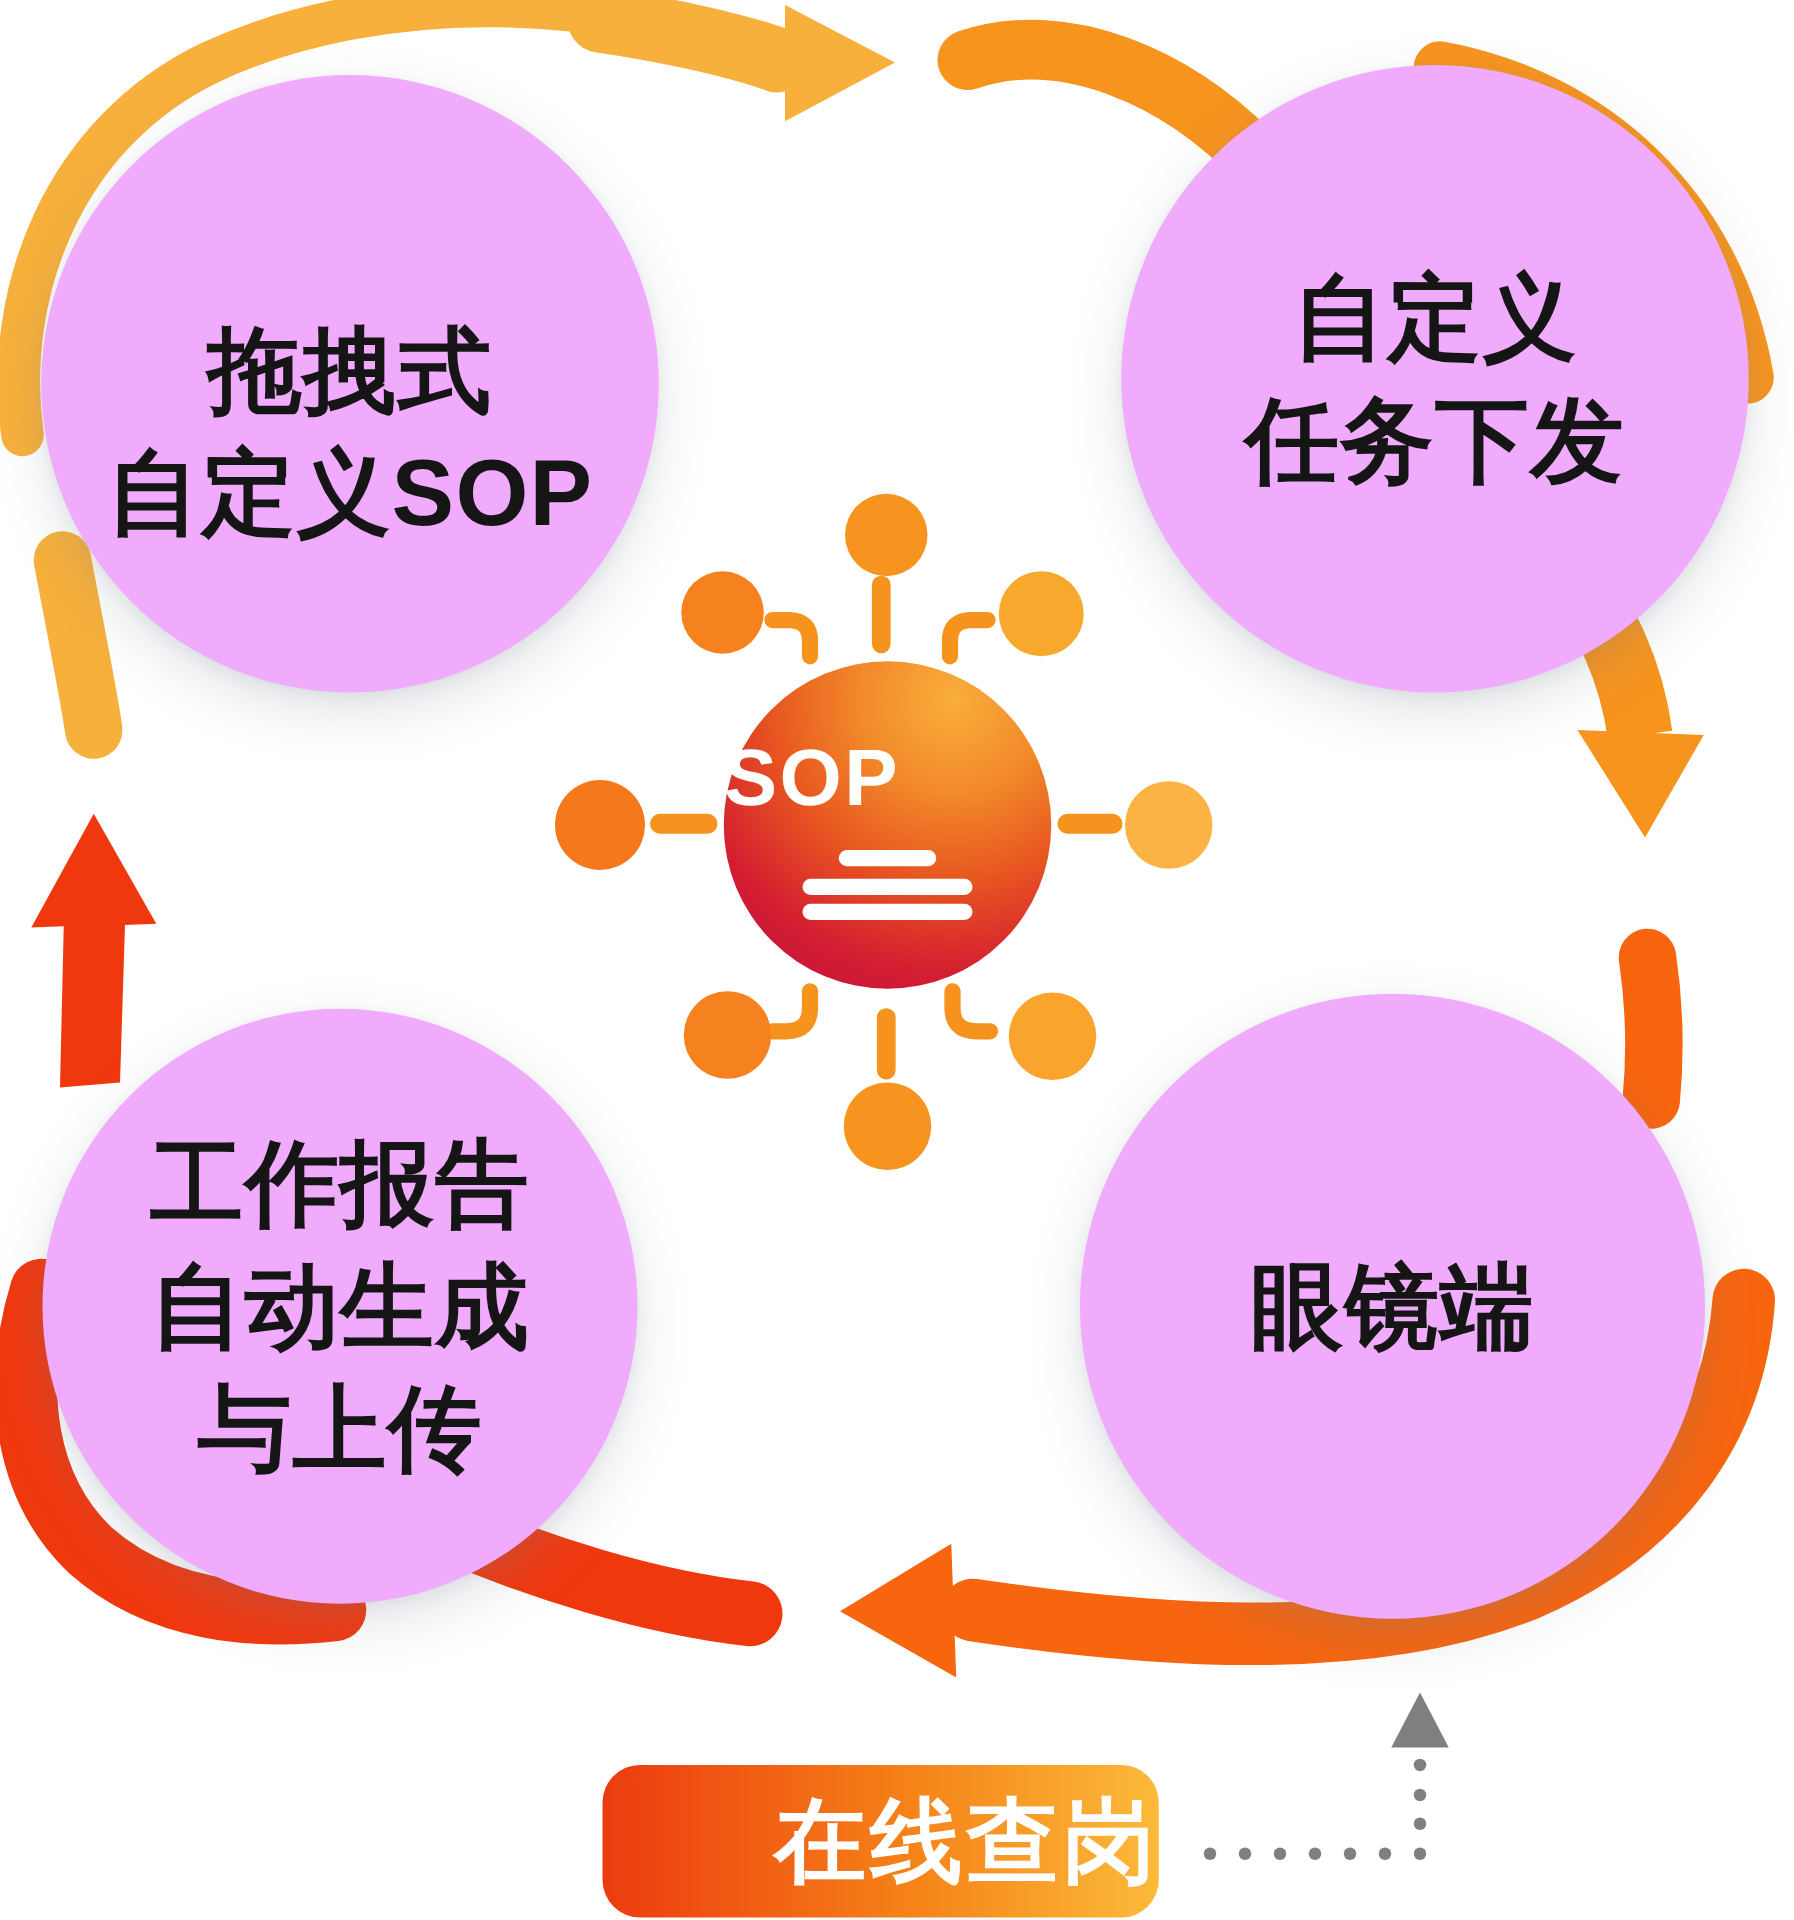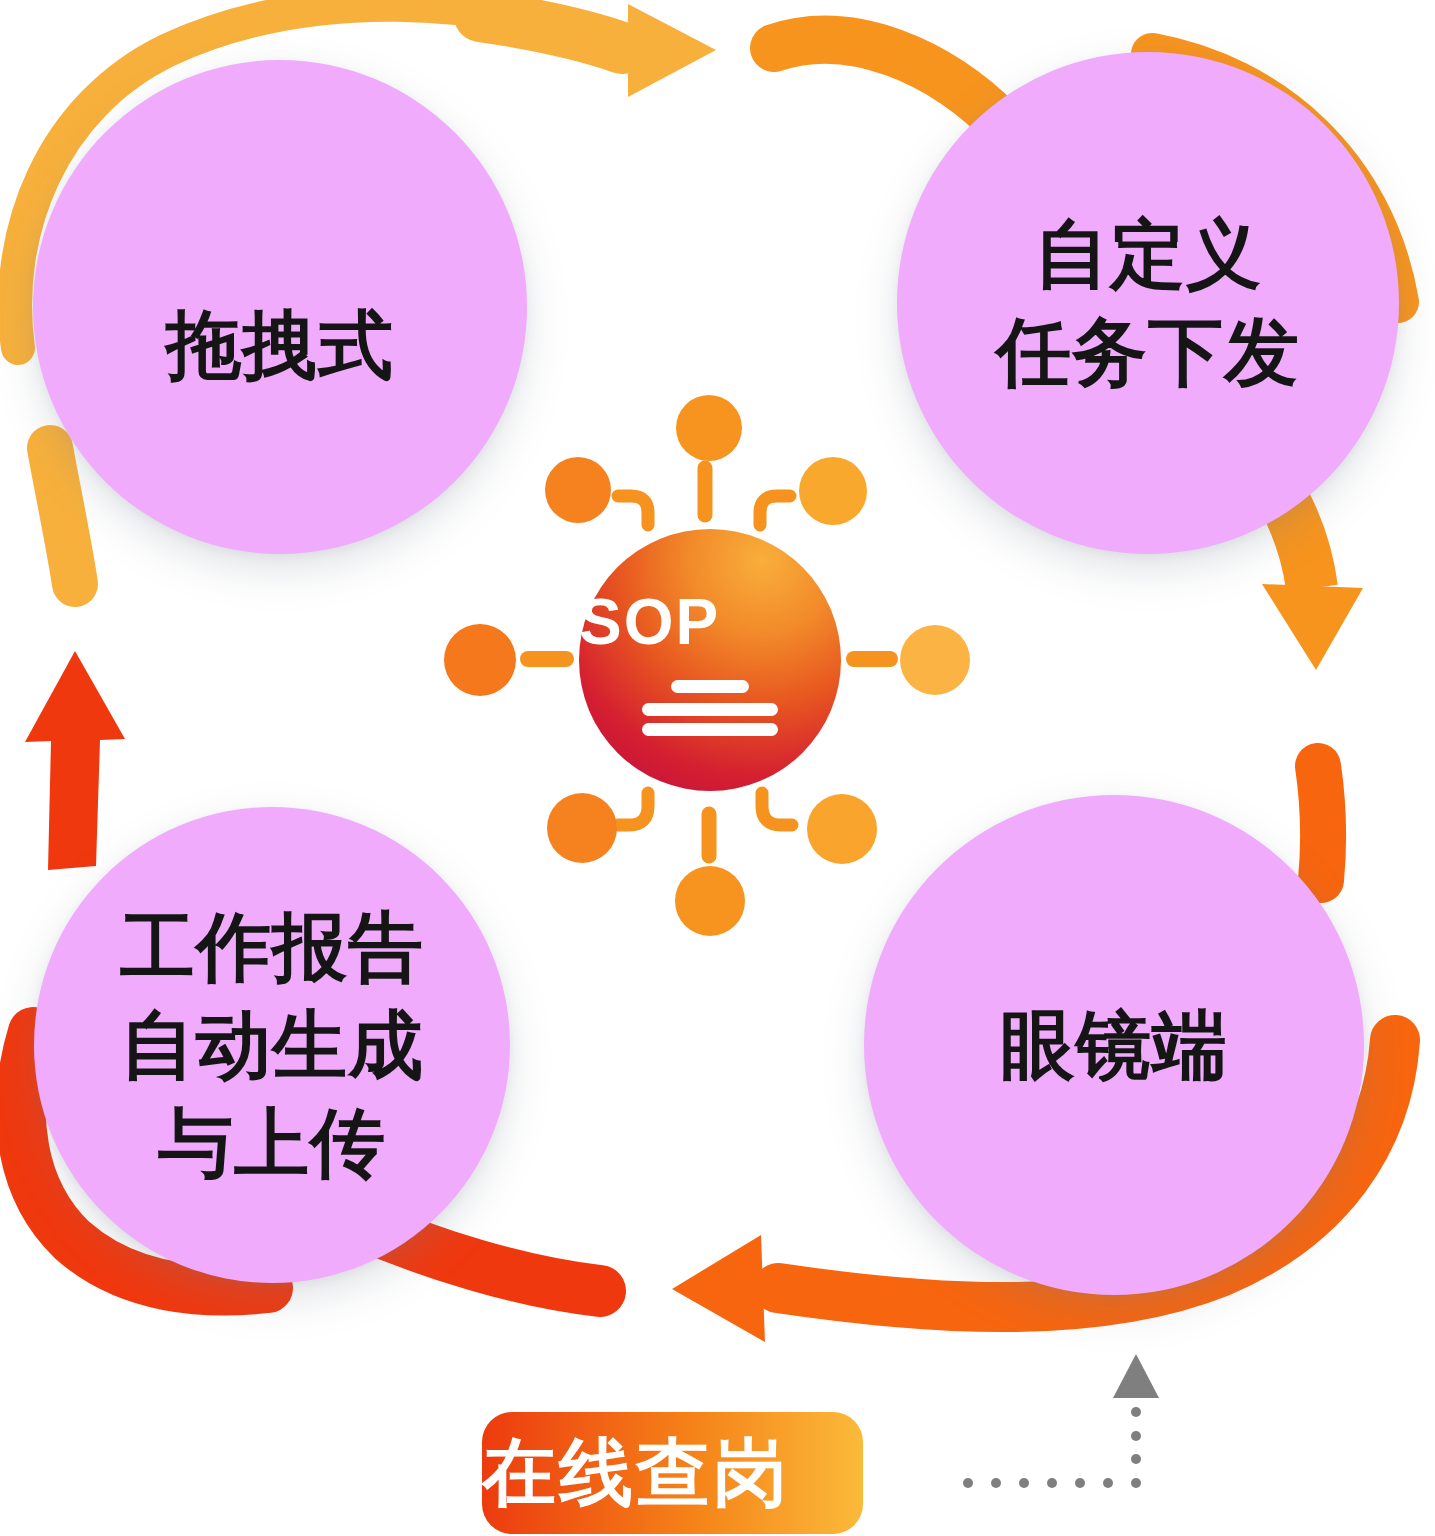--- a/index.html
+++ b/index.html
@@ -31,23 +31,23 @@
   .hub-label{
     position:absolute;left:0;top:58px;width:100%;text-align:left;
     color:#ffffff;font-weight:800;font-size:64px;line-height:70px;letter-spacing:2px;
   }
   .hub-line{position:absolute;left:50%;background:#ffffff;border-radius:7px;height:13px;}
   .hub-line.l1{top:151px;width:78px;margin-left:-39px;}
   .hub-line.l2{top:174px;width:136px;margin-left:-68px;}
   .hub-line.l3{top:194px;width:136px;margin-left:-68px;}
 
   .badge{
-    position:absolute;left:482px;top:1412px;width:381px;height:122px;border-radius:30px;z-index:2;
+    position:absolute;left:482px;top:1412px;width:445px;height:122px;border-radius:30px;z-index:2;
     background:linear-gradient(90deg,#EC3B0F 0%,#F58218 55%,#FBBA3A 100%);
-    display:flex;align-items:center;justify-content:flex-start;
+    display:flex;align-items:center;justify-content:flex-end;
   }
   .badge-label{
     color:#ffffff;font-weight:800;font-size:74px;letter-spacing:3px;line-height:122px;white-space:nowrap;
   }
 </style>
 </head>
 <body>
 
 <div class="canvas">
 
@@ -100,20 +100,21 @@
       <circle cx="1136" cy="1459" r="5" fill="#7F7F7F"></circle>
       <circle cx="1136" cy="1436" r="5" fill="#7F7F7F"></circle>
       <circle cx="1136" cy="1412" r="5" fill="#7F7F7F"></circle>
       <polygon points="1113,1398 1159,1398 1136,1354" fill="#7F7F7F"></polygon>
     </g>
   </svg>
 
   <div class="step-circle" id="circle-c1">
     <div class="step-text">
       <div>拖拽式</div>
+      <div>自定义SOP</div>
     </div>
   </div>
 
   <div class="step-circle" id="circle-c3">
     <div class="step-text">
       <div>工作报告</div>
       <div>自动生成</div>
       <div>与上传</div>
     </div>
   </div>

